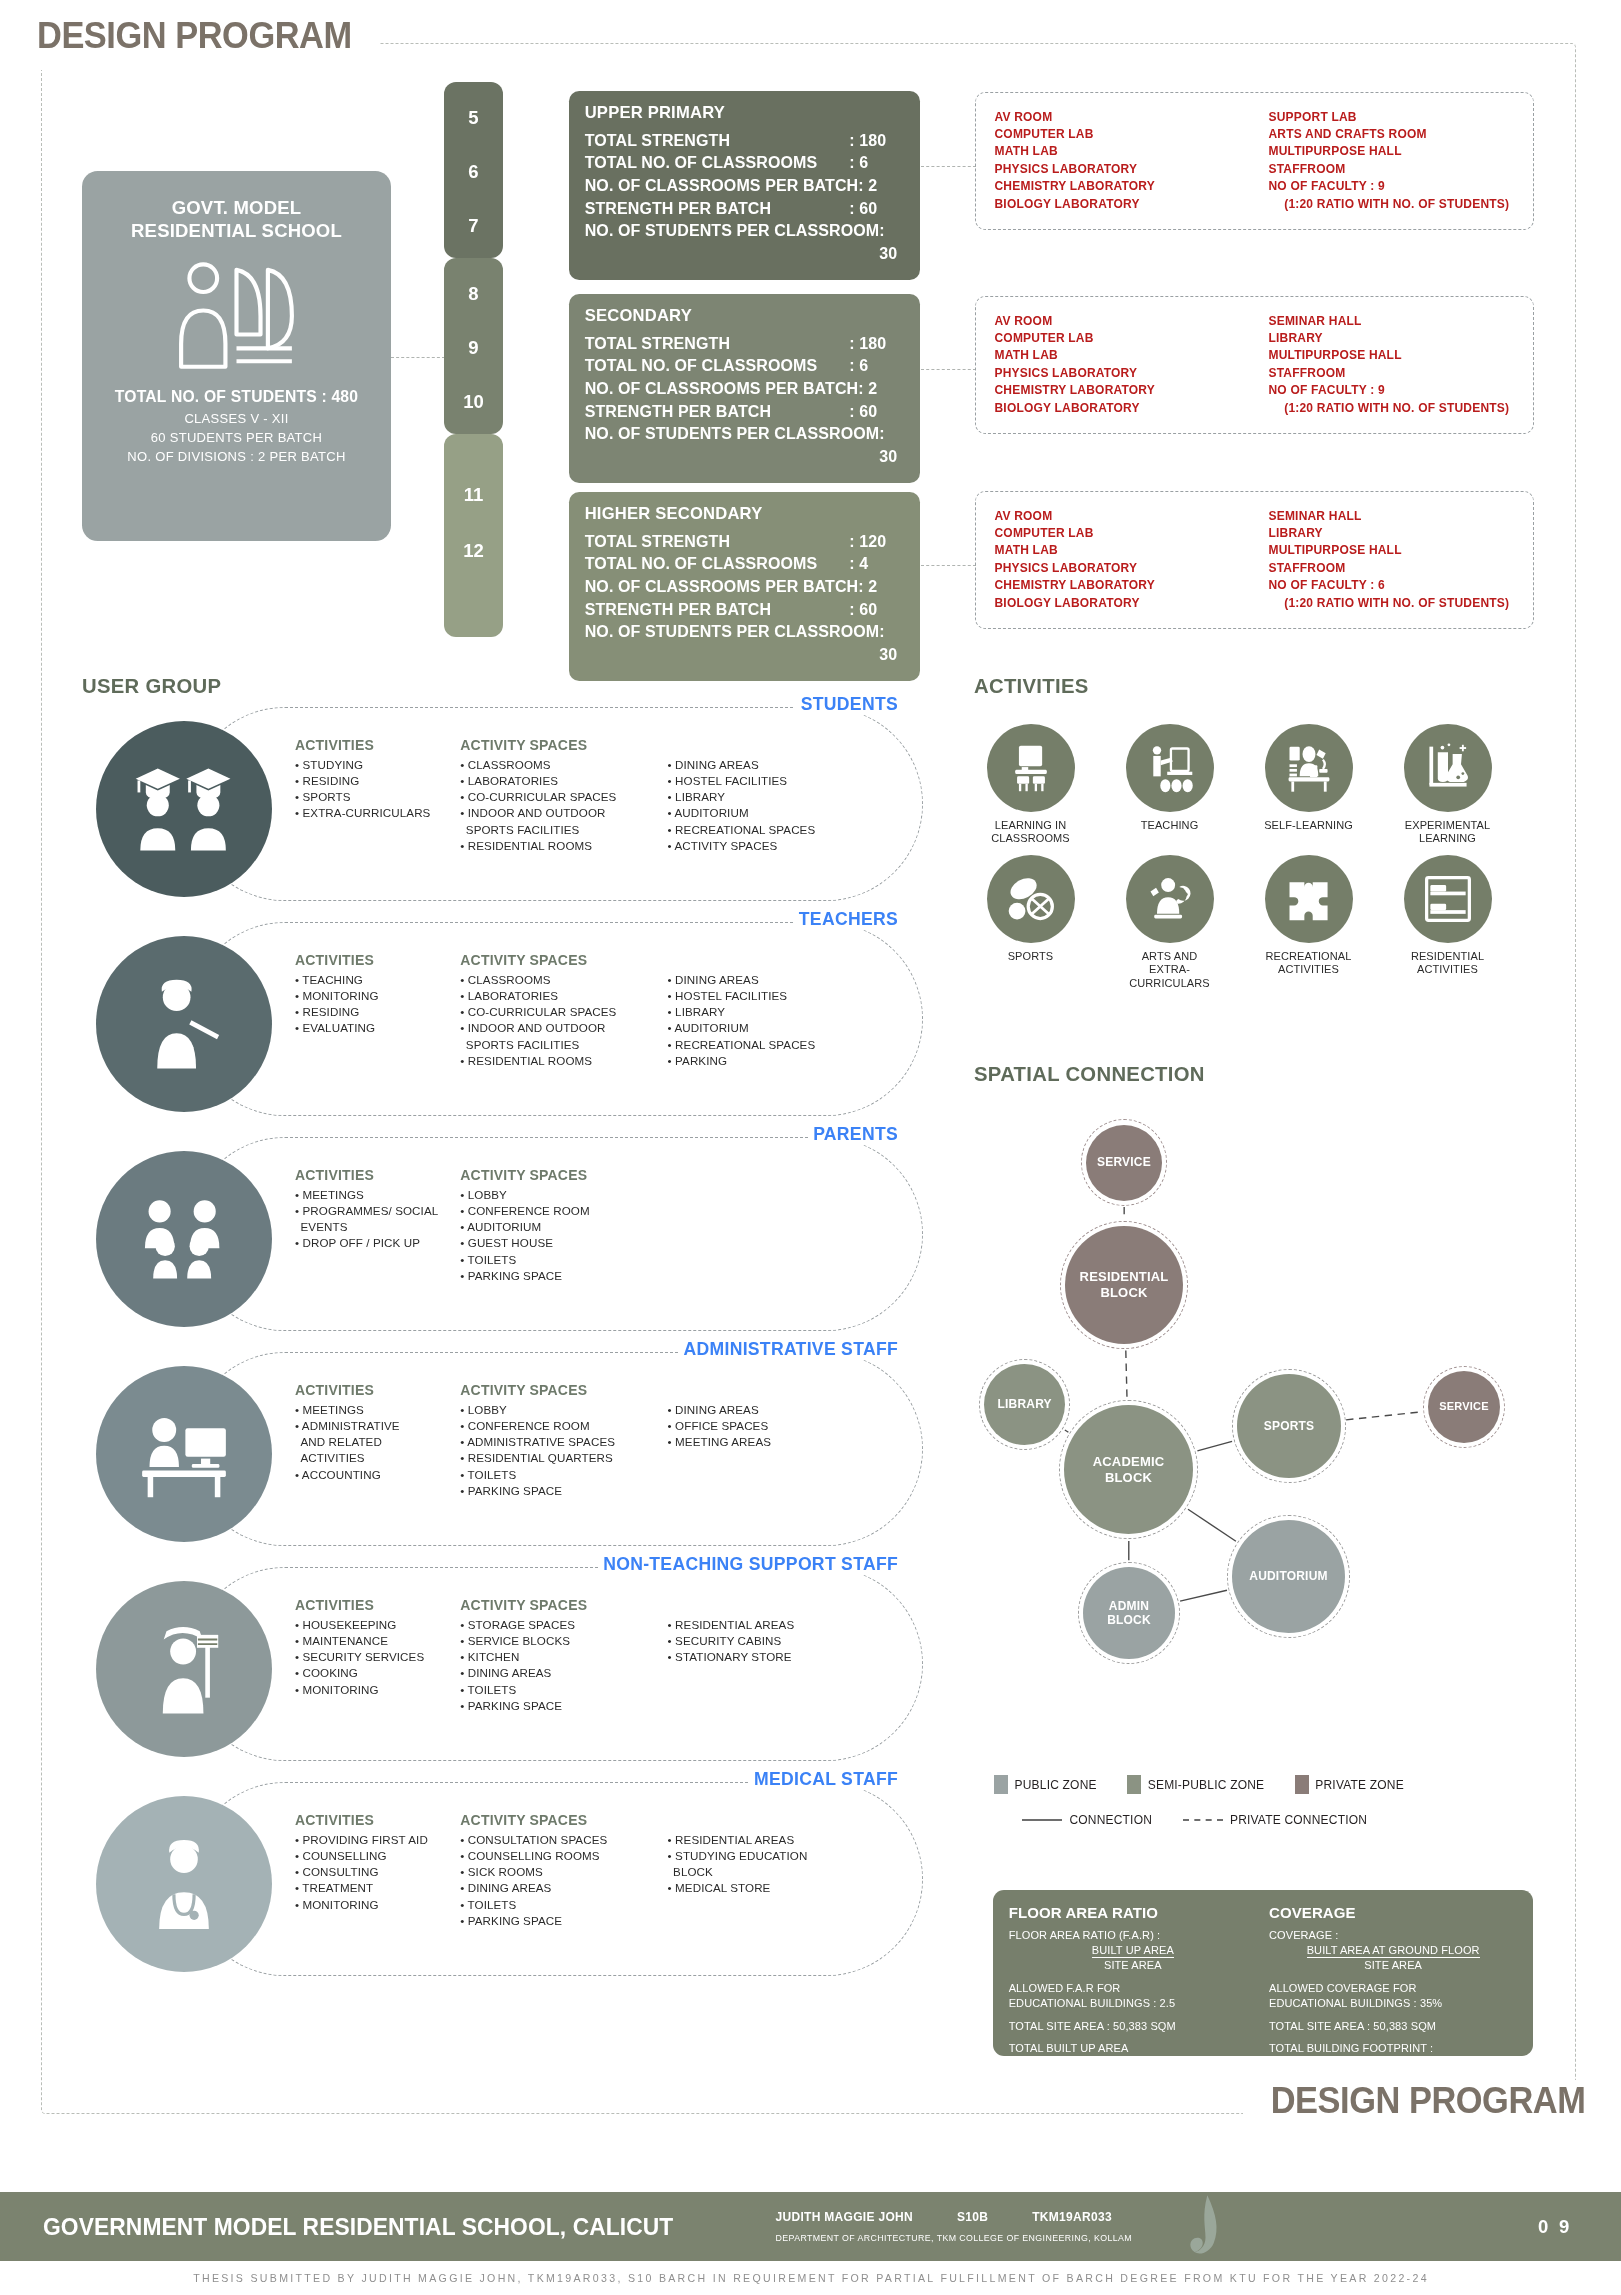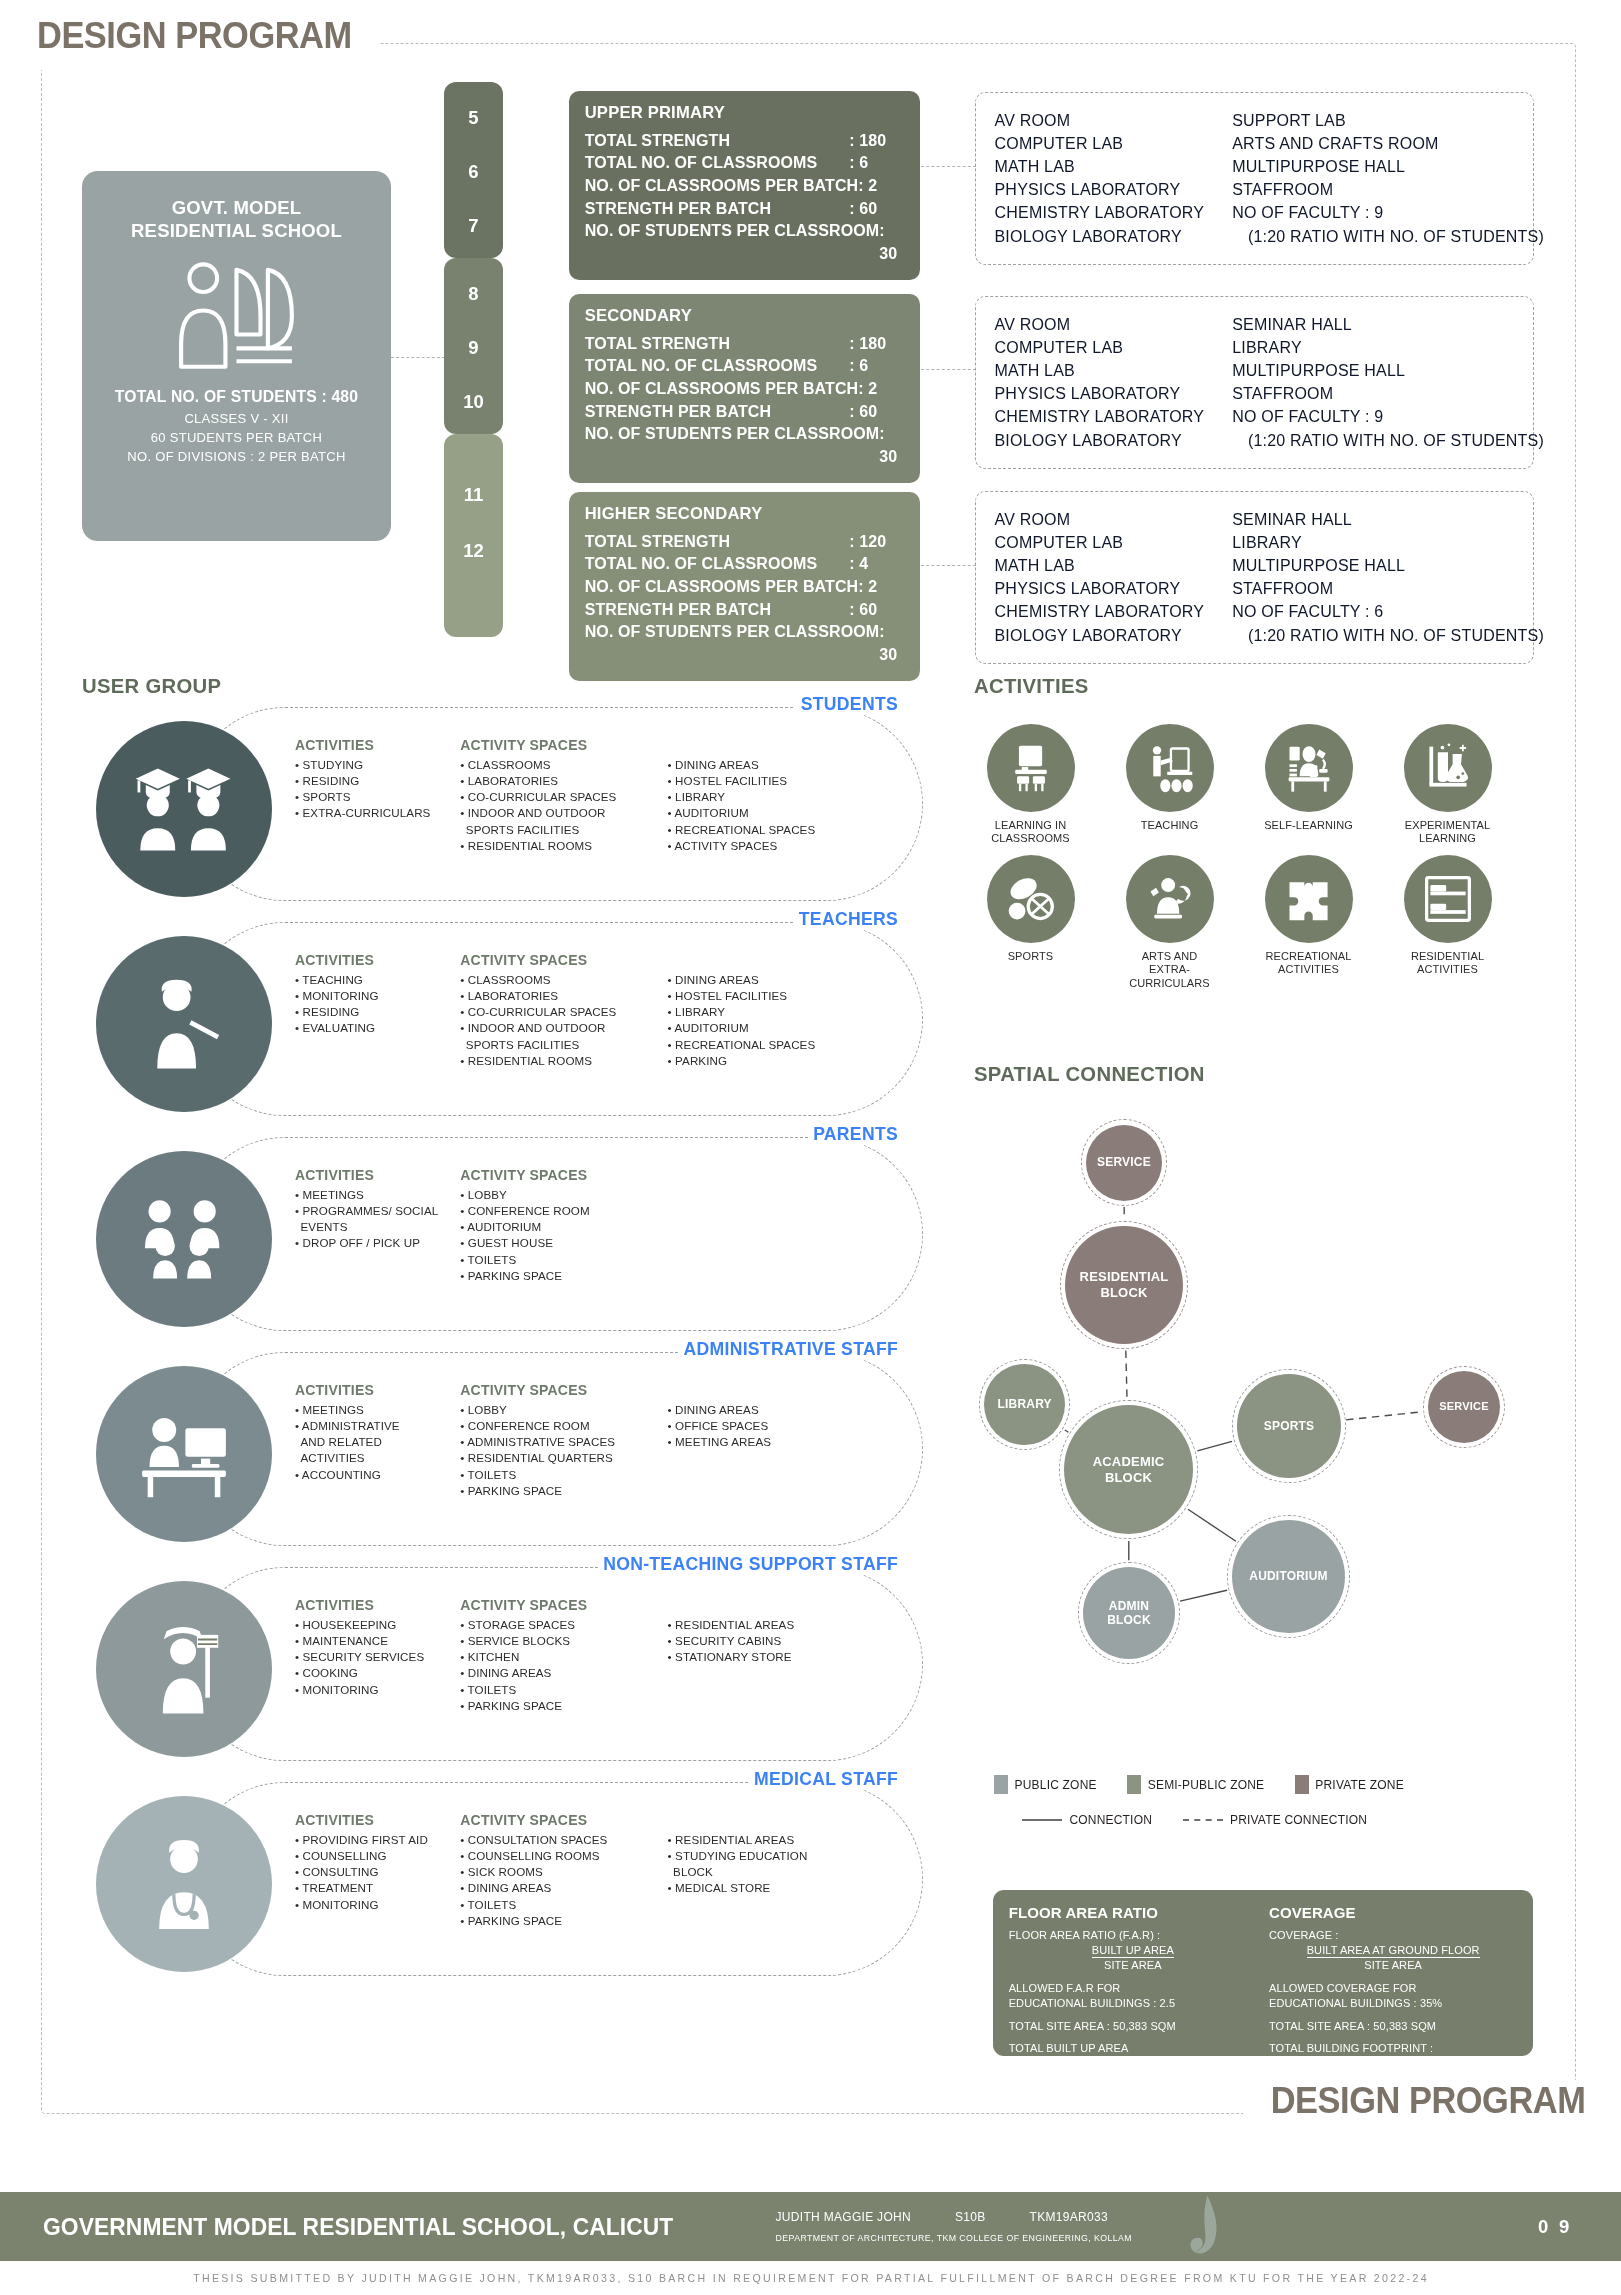--- a/index.html
+++ b/index.html
@@ -85,22 +85,22 @@
   .level-panel .row .k { white-space:nowrap; }
   .level-panel .row .v { width:55px; text-align:left; }
 
   
   .fac-box {
     position:absolute; width:559px; border:1.4px dashed #9aa0a3;
     border-radius:10.2px; padding:15.7px 18.5px; display:flex; gap:28px;
   }
   .fac-box ul { list-style:none; }
   .fac-box li {
-    font-size:16px; font-weight:400; line-height:1.45;
-    color:#0f172a; letter-spacing:0.2px; white-space:nowrap;
+    font-size:12px; font-weight:700; line-height:1.45;
+    color:#b91c1c; letter-spacing:0.2px; white-space:nowrap;
   }
   .fac-box .col { flex:1; }
   .fac-box li.indent { padding-left:15.7px; }
 
   
   .conn-h { position:absolute; border-top:1.4px dashed #b0b4b1; }
 
   
   .sec-head {
     position:absolute; font-size:20.3px; font-weight:800;
@@ -202,21 +202,21 @@
     display:flex; align-items:center;
   }
   #footer-title {
     margin-left:43px; font-size:24px; font-weight:800; letter-spacing:0.1px;
     transform:scaleX(.95); transform-origin:left center; white-space:nowrap;
   }
   #footer-meta {
     margin-left:69px; text-align:left;
   }
   #footer-meta .line1 {
-    display:flex; gap:44px; font-size:12px; font-weight:400; letter-spacing:0.3px;
+    display:flex; gap:44px; font-size:12px; font-weight:700; letter-spacing:0.3px;
   }
   #footer-meta .line2 {
     margin-top:8.3px; font-size:8.8px; font-weight:300; letter-spacing:0.4px;
   }
   #footer-logo { margin-left:46px; }
   #footer-page {
     position:absolute; right:50px; font-size:18.5px; font-weight:800; letter-spacing:2.8px;
   }
   #thesis-note {
     position:absolute; left:0; top:2272px; width:1622px; text-align:center;

